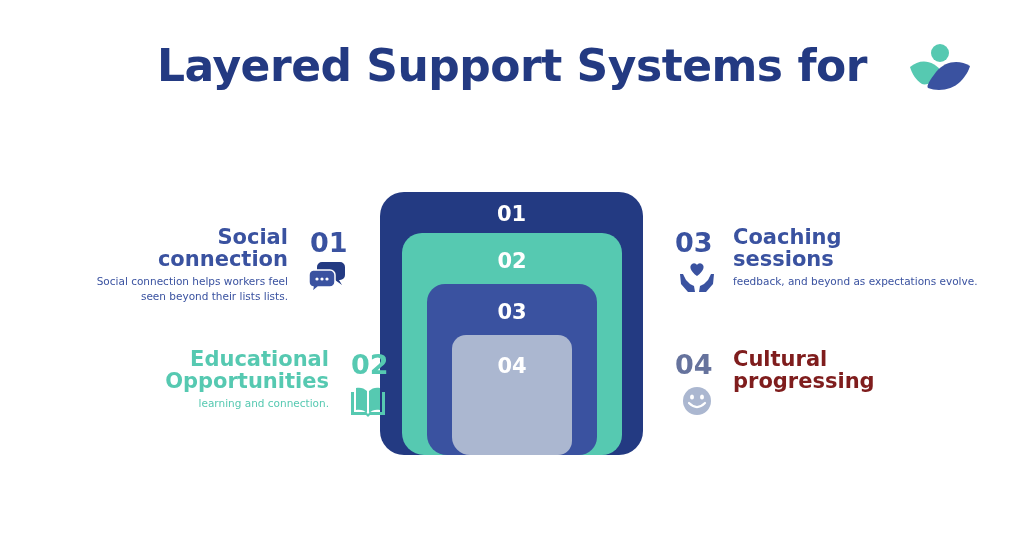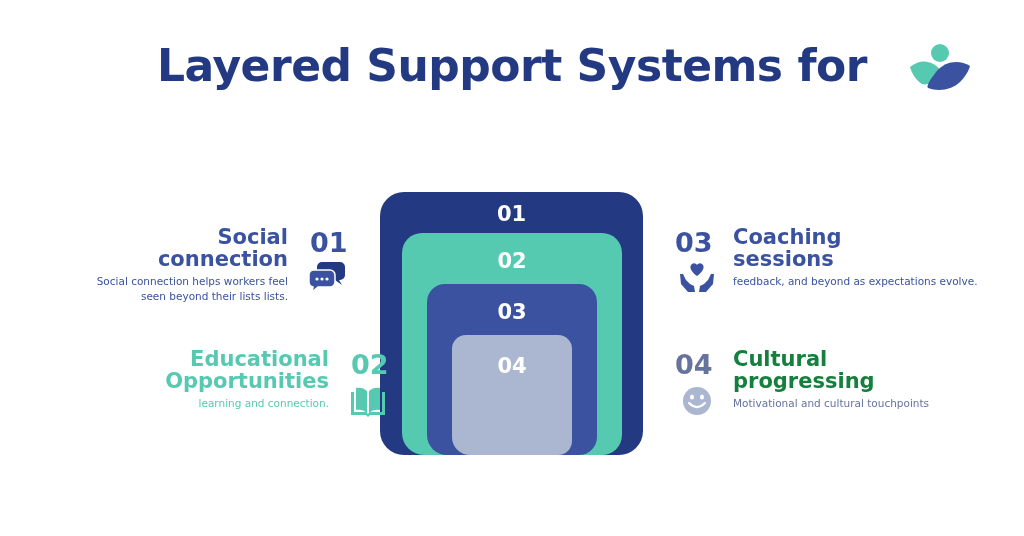--- a/index.html
+++ b/index.html
@@ -40,21 +40,21 @@
   .it1 .icon { left: 228px; top: 34px; }
   .it2 { left: 92px; top: 348px; width: 208px; color: #56c9b1; margin-left: 29px; }
   .it2 .number { left: 230px; top: 2px; color: #56c9b1; }
   .it2 .icon { left: 228px; top: 36px; }
 
   .right { text-align: left; }
   .it3 { left: 733px; top: 226px; width: 260px; color: #3a52a0; }
   .it3 .number { left: -58px; top: 2px; color: #3a52a0; }
   .it3 .icon { left: -55px; top: 34px; }
   .it4 { left: 733px; top: 348px; width: 260px; color: #66739d; }
-  .it4 .heading { color: #15803d; }
+  .it4 .heading { color: #7f1d1d; }
   .it4 .number { left: -58px; top: 2px; color: #66739d; }
   .it4 .icon { left: -55px; top: 36px; }
 </style>
 </head>
 <body>
 
 <div class="title">
   <span>Layered Support Systems for</span>
 </div>
 
@@ -127,21 +127,20 @@
     <path d="M36 14 L33 14 L30 20 L26 24 L22 26 L21 32 L28 32 L35 24 Z" fill="#3a52a0"></path>
   </svg>
 </div>
 
 <div class="item right it4">
   <div class="heading">
     <div>Cultural</div>
     <div>progressing</div>
   </div>
   <div class="desc">
-    <div>Motivational and cultural touchpoints</div>
   </div>
   <div class="number">04</div>
   <svg class="icon" viewBox="0 0 38 34">
     <circle cx="19" cy="17" r="14" fill="#abb7d0"></circle>
     <ellipse cx="14" cy="13" rx="2" ry="2.6" fill="#fff"></ellipse>
     <ellipse cx="24" cy="13" rx="2" ry="2.6" fill="#fff"></ellipse>
     <path d="M11 19 Q19 27 27 19" stroke="#fff" stroke-width="2.2" fill="none" stroke-linecap="round"></path>
   </svg>
 </div>
 

